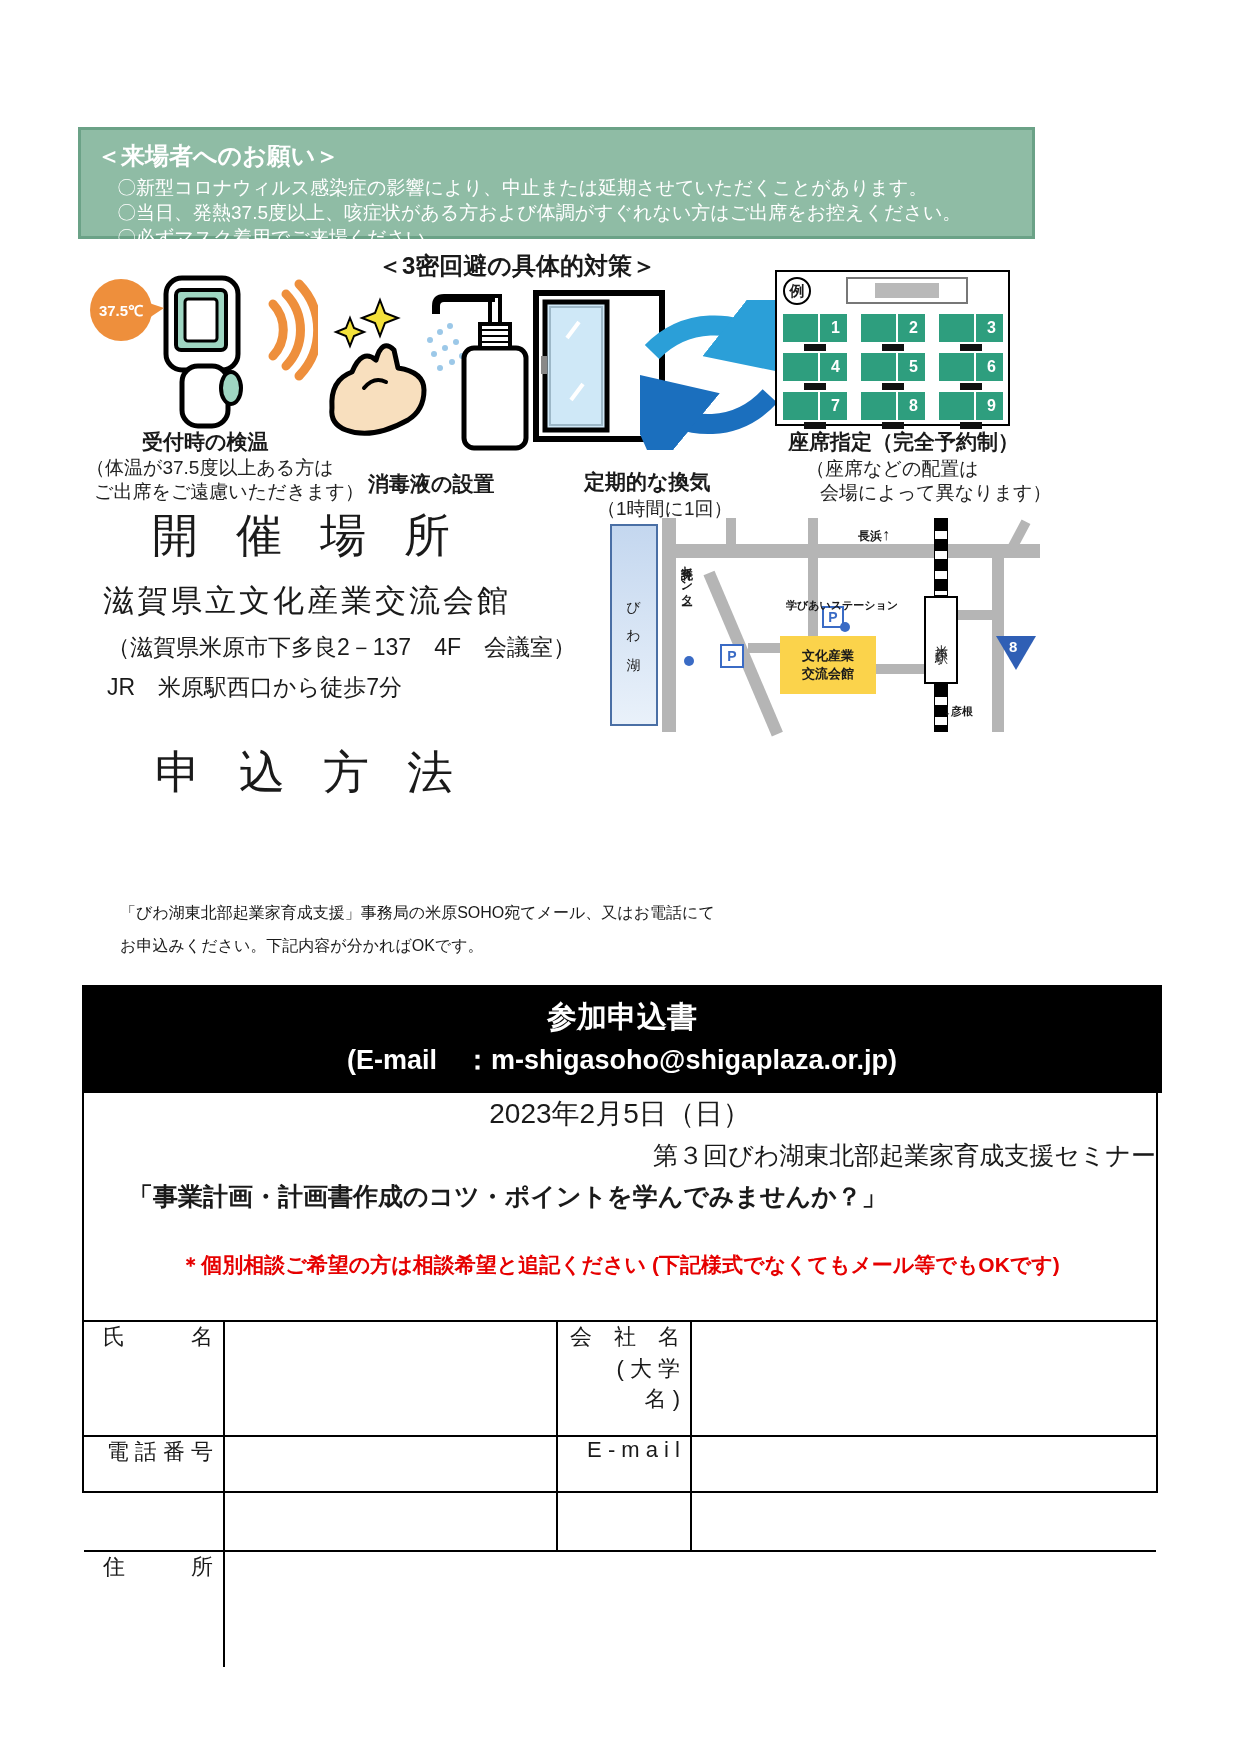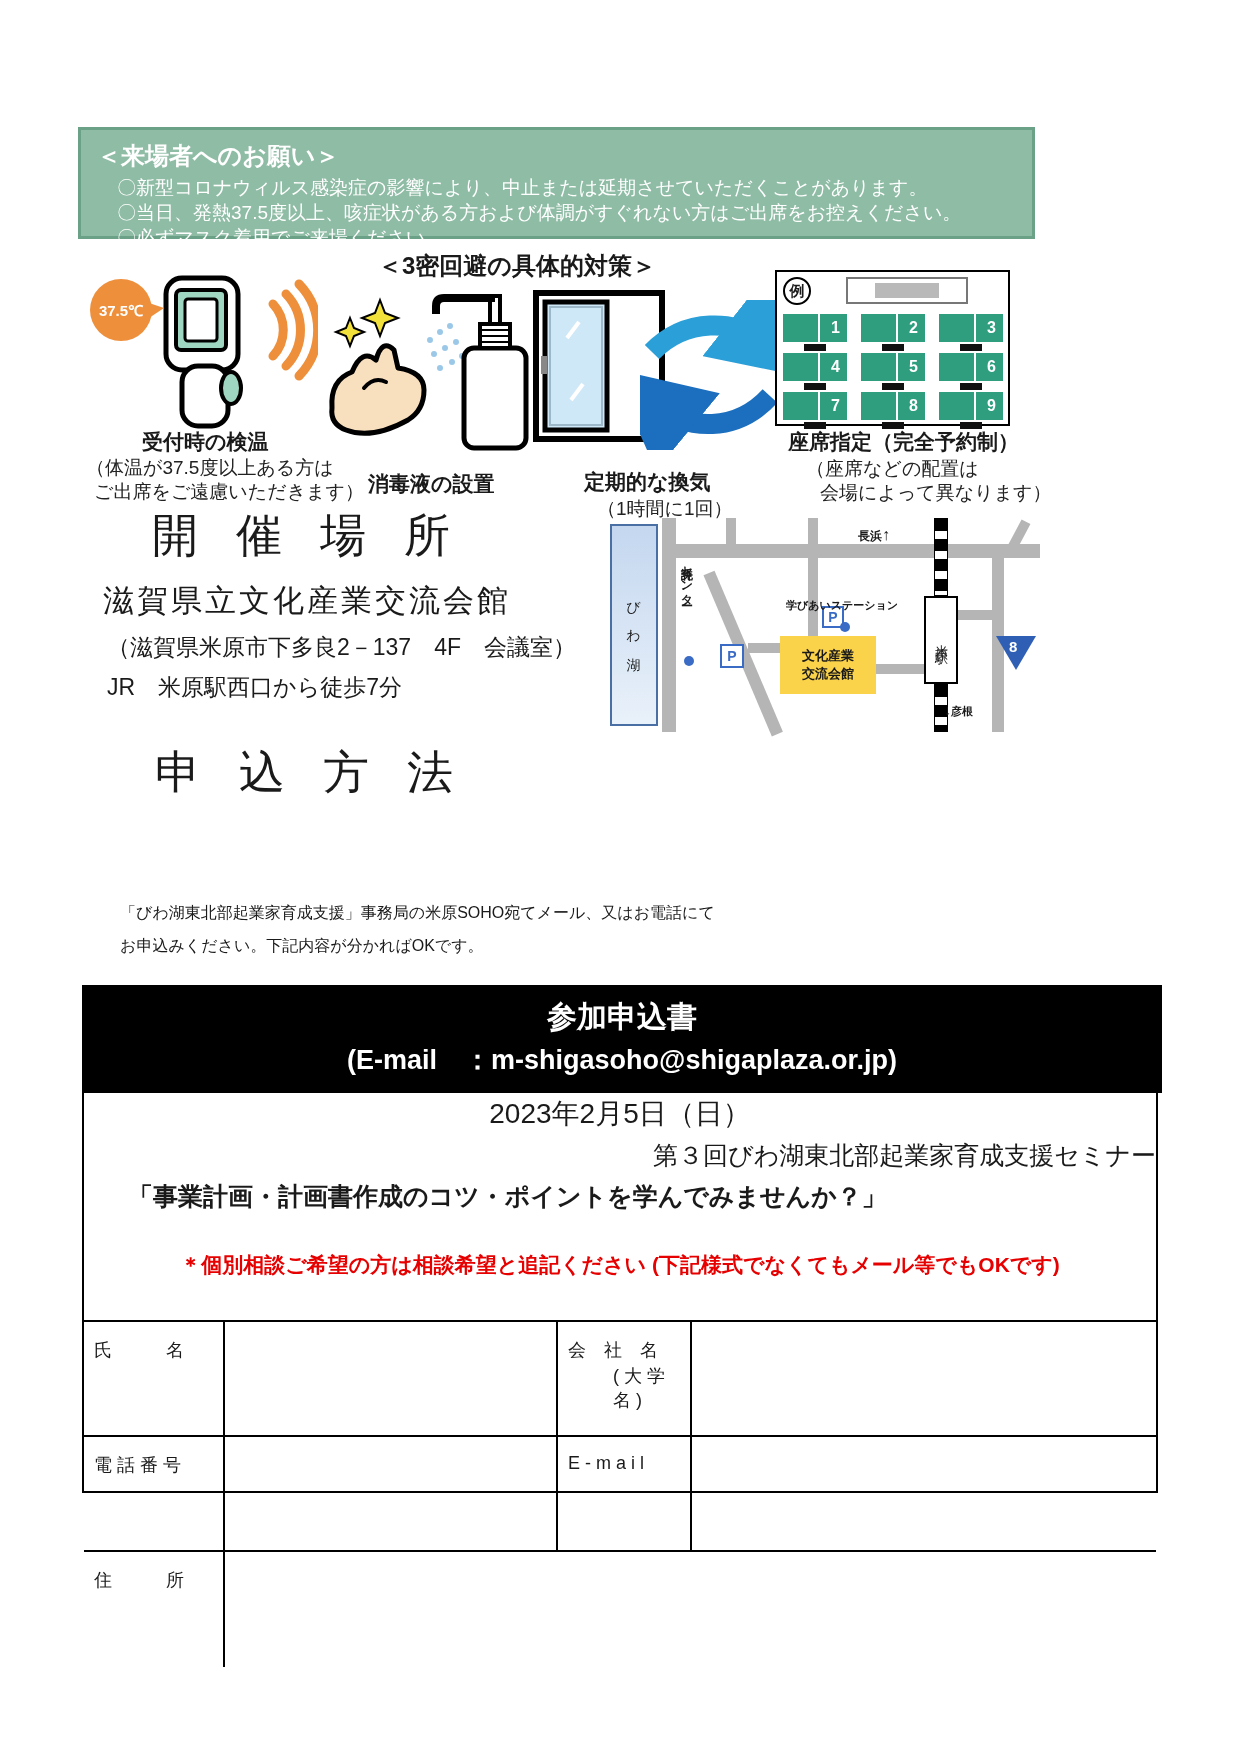--- a/index.html
+++ b/index.html
@@ -65,21 +65,21 @@
   .formbox{left:82px;top:985px;width:1076px;height:508px;border:2px solid #000;box-sizing:border-box;background:#fff;}
   .form-banner{position:absolute;left:-2px;top:-2px;width:1076px;height:104px;background:#000;color:#fff;text-align:center;border:2px solid #000;box-sizing:content-box;}
   .form-banner .t1{margin-top:10px;font-size:30px;font-weight:bold;}
   .form-banner .t2{margin-top:4px;font-size:27px;font-weight:bold;}
   .f-date{position:absolute;top:108px;width:100%;text-align:center;font-size:28px;}
   .f-sem{position:absolute;top:152px;width:100%;text-align:right;font-size:25px;}
   .f-title{position:absolute;top:193px;width:100%;font-size:25px;font-weight:bold;margin-left:44px;}
   .f-red{position:absolute;top:264px;width:100%;text-align:center;font-size:21px;font-weight:bold;color:#e60000;}
   .form-table{position:absolute;left:0;top:333px;width:1072px;height:345px;border-top:2px solid #000;
               display:grid;grid-template-columns:141px 333px 134px 464px;grid-template-rows:115px 115px 115px;}
-  .cell{border-right:2px solid #000;border-bottom:2px solid #000;box-sizing:border-box;padding:16px 10px;font-size:18px;}
+  .cell{border-right:2px solid #000;border-bottom:2px solid #000;box-sizing:border-box;padding:0 10px;font-size:22px;text-align:right;}
   .cell.noright{border-right:none;}
   .cell.nobottom{border-bottom:none;}
   .cell .l2{margin-top:2px;margin-left:45px;}
   .span3{grid-column:2 / 5;}
 </style>
 </head>
 <body>
 
 <div class="page">
 

